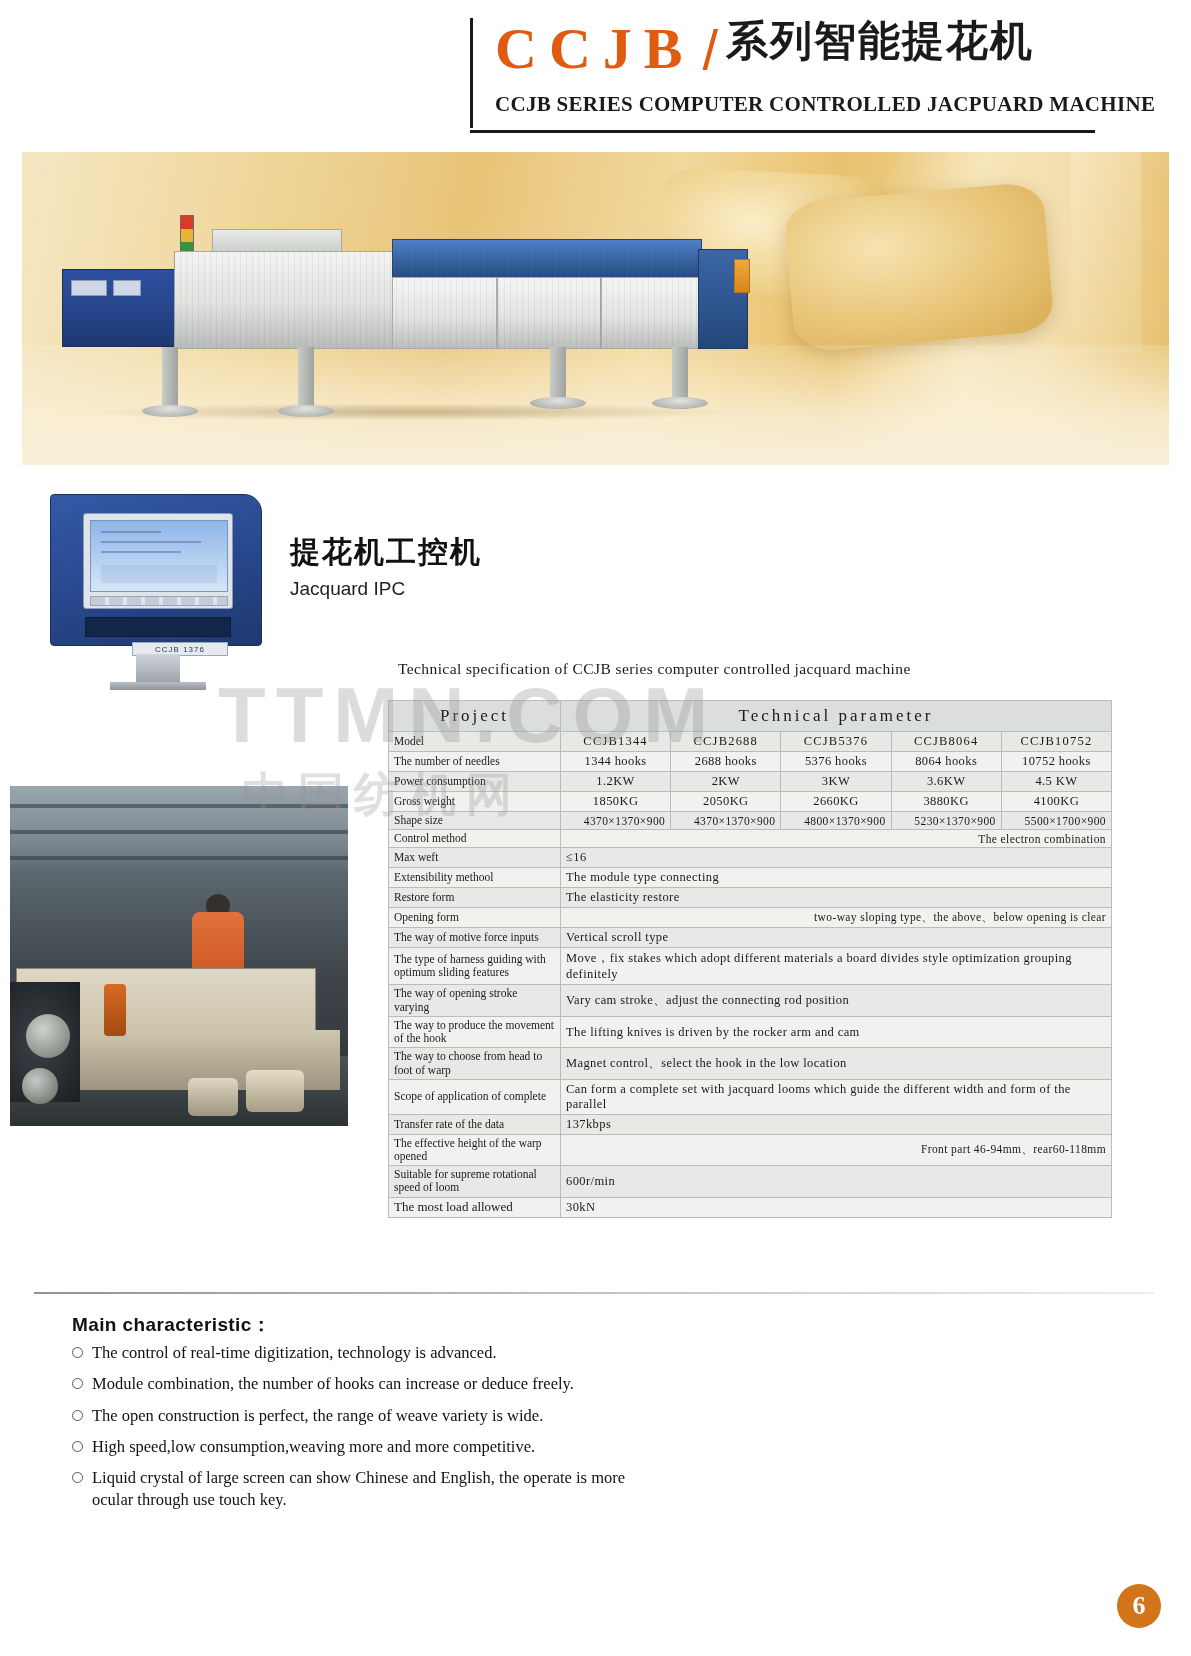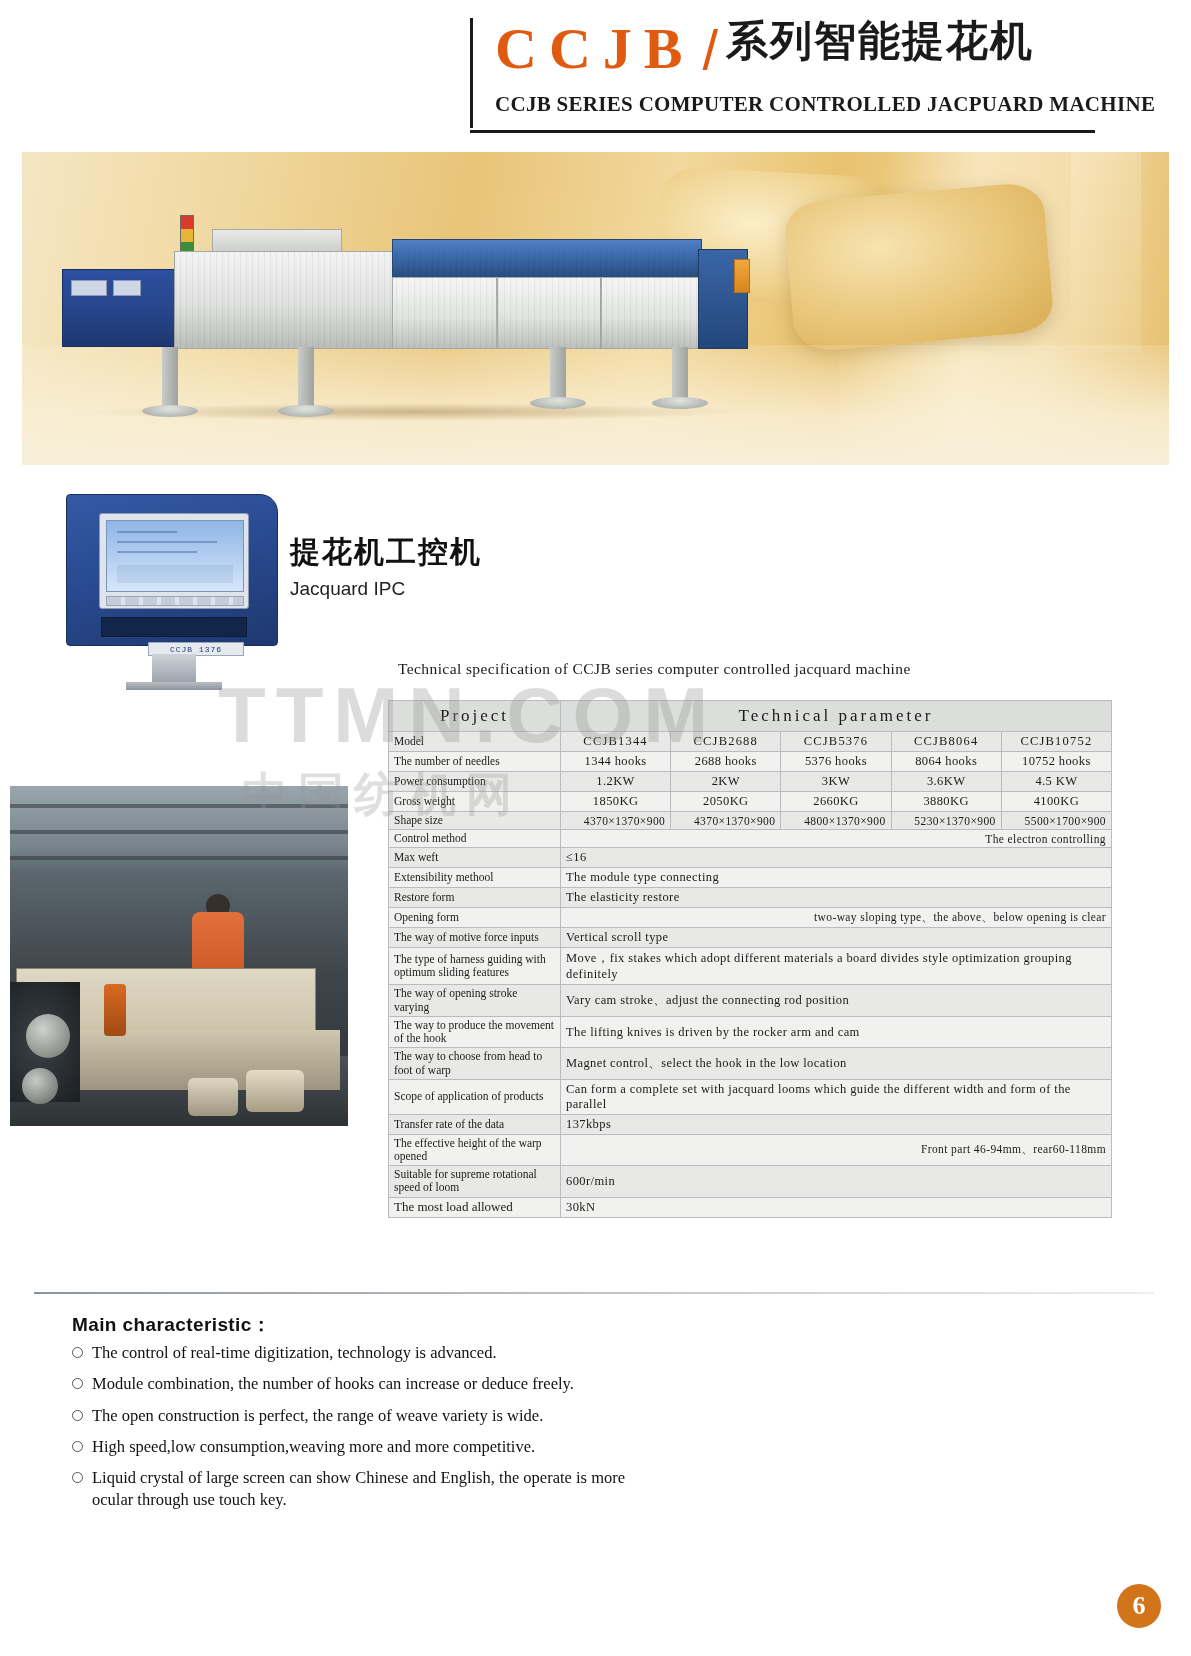--- a/index.html
+++ b/index.html
@@ -147,21 +147,21 @@
   .m-leg { position:absolute; width:16px; height:62px; background:linear-gradient(90deg,#c9ccc9,#9fa39f); }
   .m-foot { position:absolute; width:56px; height:12px; border-radius:50%;
     background:radial-gradient(ellipse at 50% 30%, #e2e4e2, #9ea29e); }
   .m-shadow {
     position:absolute; left:20px; top:196px; width:660px; height:18px;
     background:radial-gradient(ellipse at 50% 50%, rgba(120,85,25,0.35), rgba(120,85,25,0) 70%);
   }
 
   
   .ipc-img {
-    position:absolute; left:56px; top:492px; width:232px; height:200px;font-family:Liberation Mono, monospace;
+    position:absolute; left:40px; top:492px; width:232px; height:200px;
   }
   .ipc-case {
     position:absolute; left:10px; top:2px; width:212px; height:152px;
     background:linear-gradient(165deg,#3559a6 0%, #2a4a91 45%, #1e3970 100%);
     border:1px solid #16305f;
     border-radius:4px 18px 4px 4px;
   }
   .ipc-screen-bezel{
     position:absolute; left:32px; top:18px; width:150px; height:96px;
     background:#dfe3ea; border:1px solid #8d9ab5; border-radius:3px;
@@ -477,21 +477,21 @@
       <td class="lbl">Shape size</td>
       <td class="val c sm">4370×1370×900</td>
       <td class="val c sm">4370×1370×900</td>
       <td class="val c sm">4800×1370×900</td>
       <td class="val c sm">5230×1370×900</td>
       <td class="val c sm">5500×1700×900</td>
     </tr>
 
     <tr>
       <td class="lbl">Control method</td>
-      <td class="val sm" colspan="5">The electron controlling</td>
+      <td class="val sm" colspan="5">The electron combination</td>
     </tr>
     <tr>
       <td class="lbl">Max weft</td>
       <td class="val" colspan="5">≤16</td>
     </tr>
     <tr>
       <td class="lbl">Extensibility methool</td>
       <td class="val" colspan="5">The module type connecting</td>
     </tr>
     <tr>
@@ -516,21 +516,21 @@
     </tr>
     <tr>
       <td class="lbl">The way to produce the movement of the hook</td>
       <td class="val" colspan="5">The lifting knives is driven by the rocker arm and cam</td>
     </tr>
     <tr>
       <td class="lbl">The way to choose from head to foot of warp</td>
       <td class="val" colspan="5">Magnet control、select the hook in the low location</td>
     </tr>
     <tr>
-      <td class="lbl">Scope of application of products</td>
+      <td class="lbl">Scope of application of complete</td>
       <td class="val" colspan="5">Can form a complete set with jacquard looms which guide the different width and form of the parallel</td>
     </tr>
     <tr>
       <td class="lbl">Transfer rate of the data</td>
       <td class="val" colspan="5">137kbps</td>
     </tr>
     <tr>
       <td class="lbl">The effective height of the warp opened</td>
       <td class="val sm" colspan="5">Front part 46-94mm、rear60-118mm</td>
     </tr>

